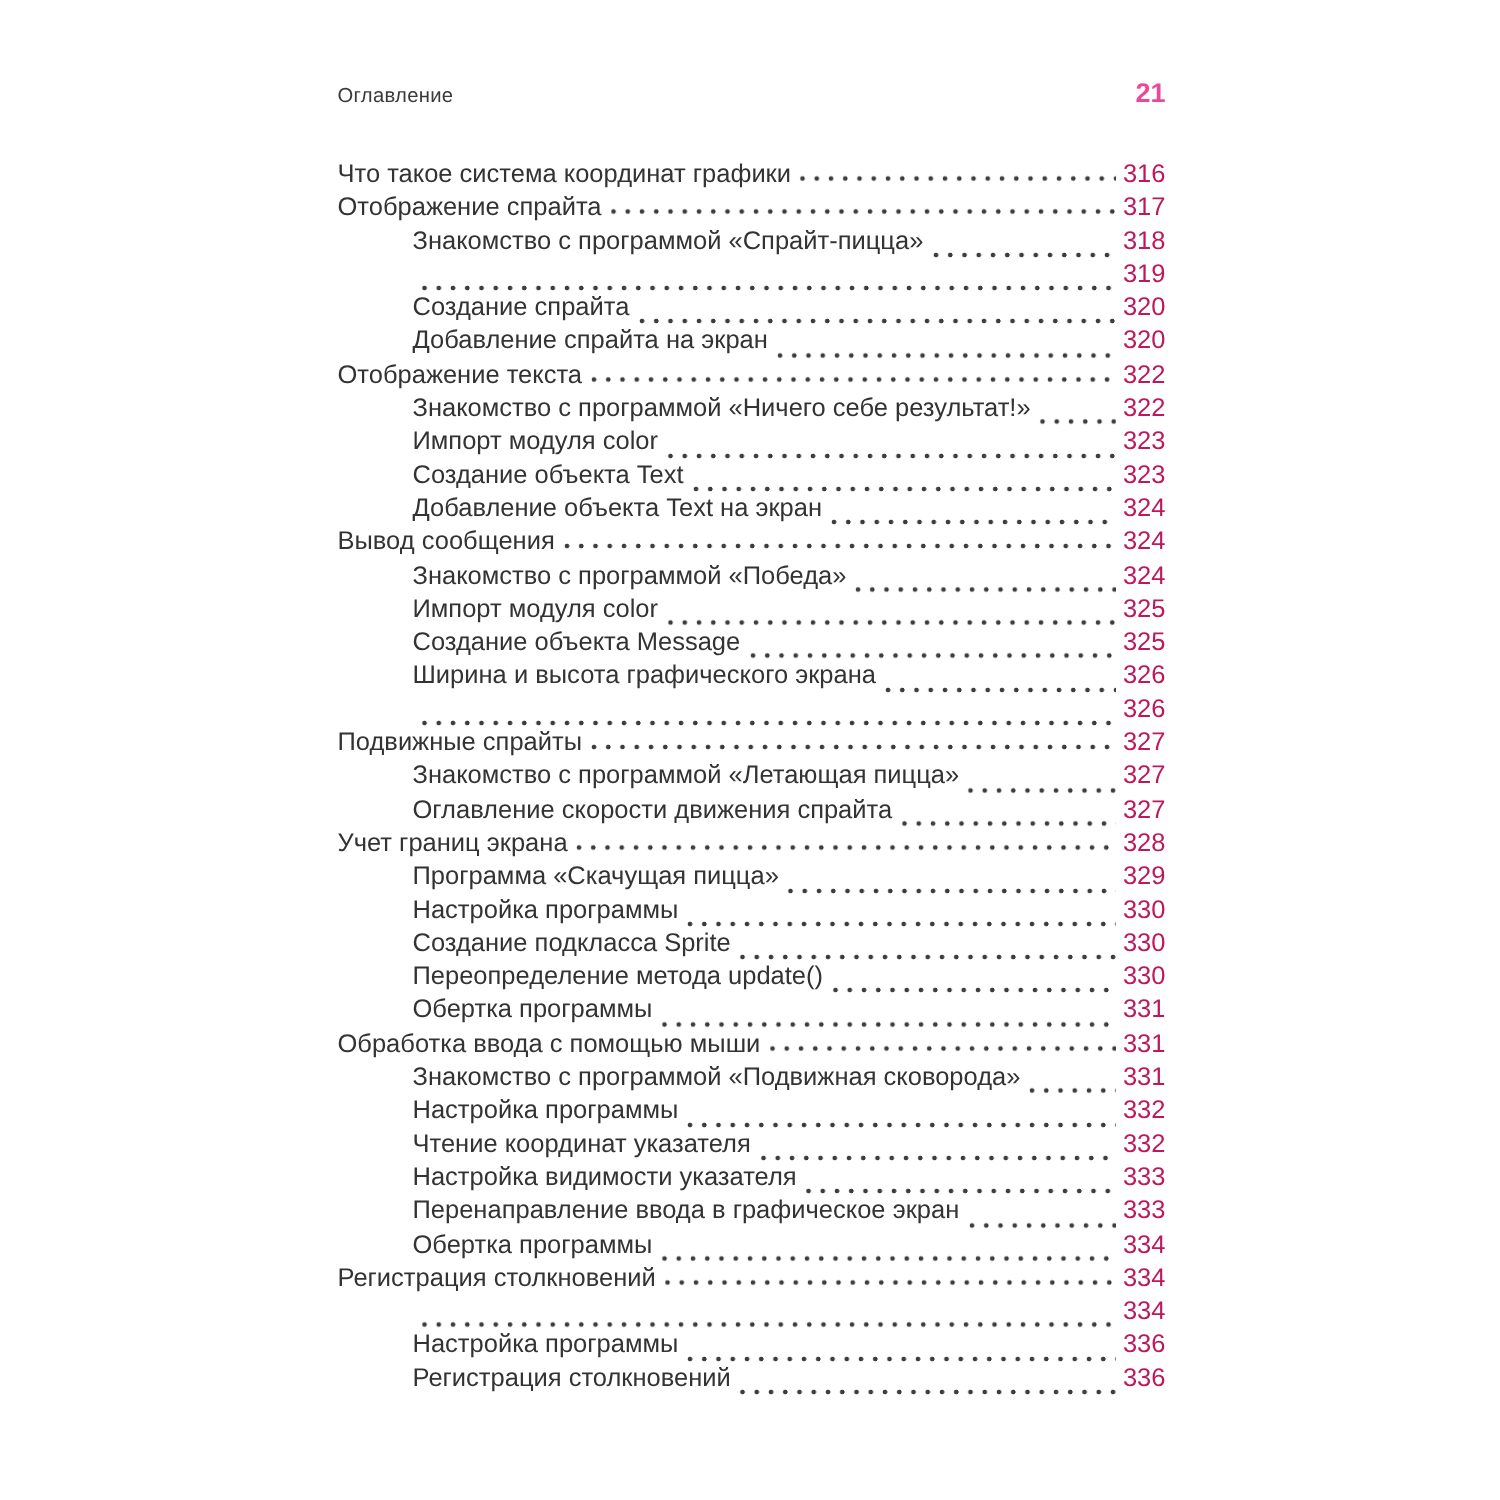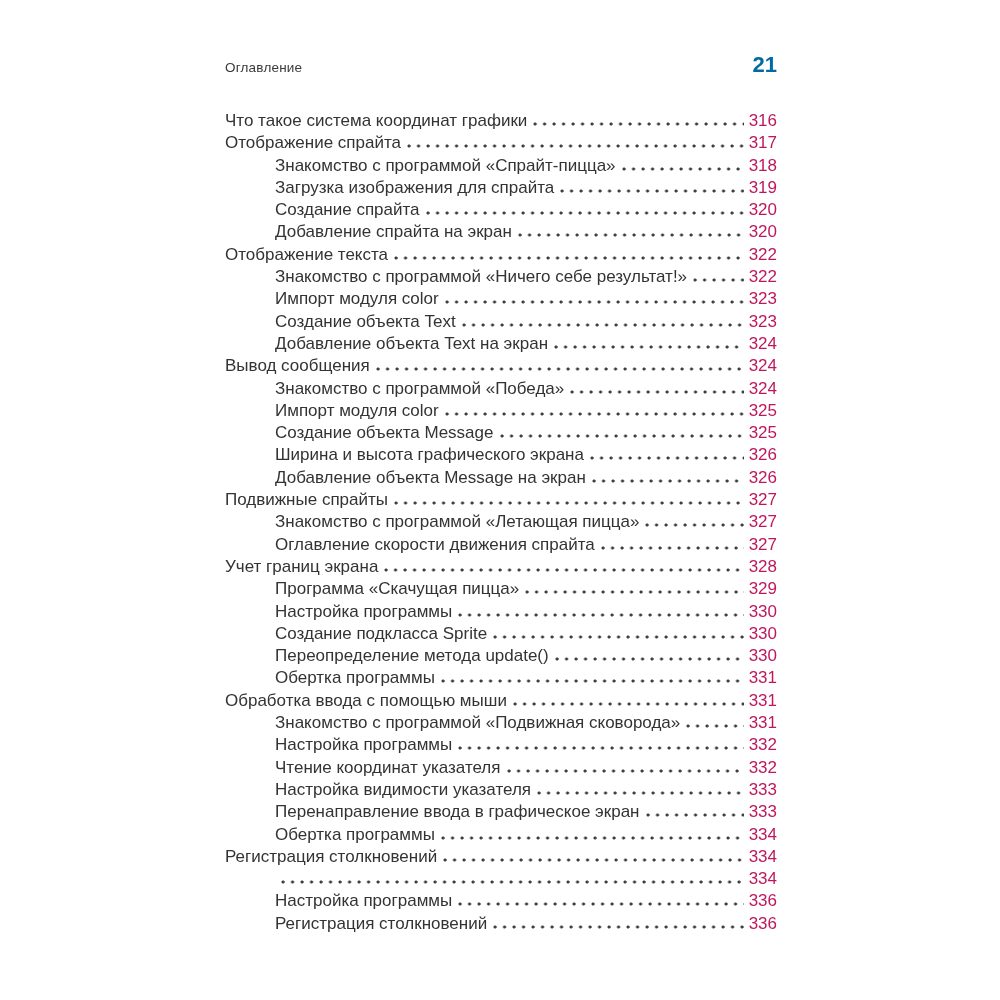--- a/index.html
+++ b/index.html
@@ -29,34 +29,35 @@
     justify-content: space-between;
     align-items: baseline;
     margin-bottom: 32px;
   }
   .running-title {
     font-size: 13.5px;
     color: #3a3a3a;
     letter-spacing: 0.2px;
   }
   .folio {
-    font-size: 22px;
+    font-size: 18px;
     font-weight: bold;
-    color: #0369a1;
+    color: #ec4899;
   }
   .toc {
     font-size: 17px;
     line-height: 22.3px;
   }
   .row {
     display: flex;
     align-items: baseline;
   }
   .row.indent {
     padding-left: 50px;
+    align-items: flex-end;
   }
   .title {
     white-space: nowrap;
     color: #333333;
   }
   .leader {
     flex: 1 1 auto;
     height: 4px;
     margin: 0 5px 0 6px;
     background-image: radial-gradient(circle at 2px 2px, #3c3c3c 1.3px, transparent 1.8px);
@@ -88,21 +89,20 @@
           <span class="title">Отображение спрайта</span>
           <span class="leader"></span>
           <span class="pageno">317</span>
         </div>
         <div class="row indent">
           <span class="title">Знакомство с программой «Спрайт-пицца»</span>
           <span class="leader"></span>
           <span class="pageno">318</span>
         </div>
         <div class="row indent">
-          <span class="title">Загрузка изображения для спрайта</span>
           <span class="leader"></span>
           <span class="pageno">319</span>
         </div>
         <div class="row indent">
           <span class="title">Создание спрайта</span>
           <span class="leader"></span>
           <span class="pageno">320</span>
         </div>
         <div class="row indent">
           <span class="title">Добавление спрайта на экран</span>
@@ -153,21 +153,20 @@
           <span class="title">Создание объекта Message</span>
           <span class="leader"></span>
           <span class="pageno">325</span>
         </div>
         <div class="row indent">
           <span class="title">Ширина и высота графического экрана</span>
           <span class="leader"></span>
           <span class="pageno">326</span>
         </div>
         <div class="row indent">
-          <span class="title">Добавление объекта Message на экран</span>
           <span class="leader"></span>
           <span class="pageno">326</span>
         </div>
         <div class="row">
           <span class="title">Подвижные спрайты</span>
           <span class="leader"></span>
           <span class="pageno">327</span>
         </div>
         <div class="row indent">
           <span class="title">Знакомство с программой «Летающая пицца»</span>

